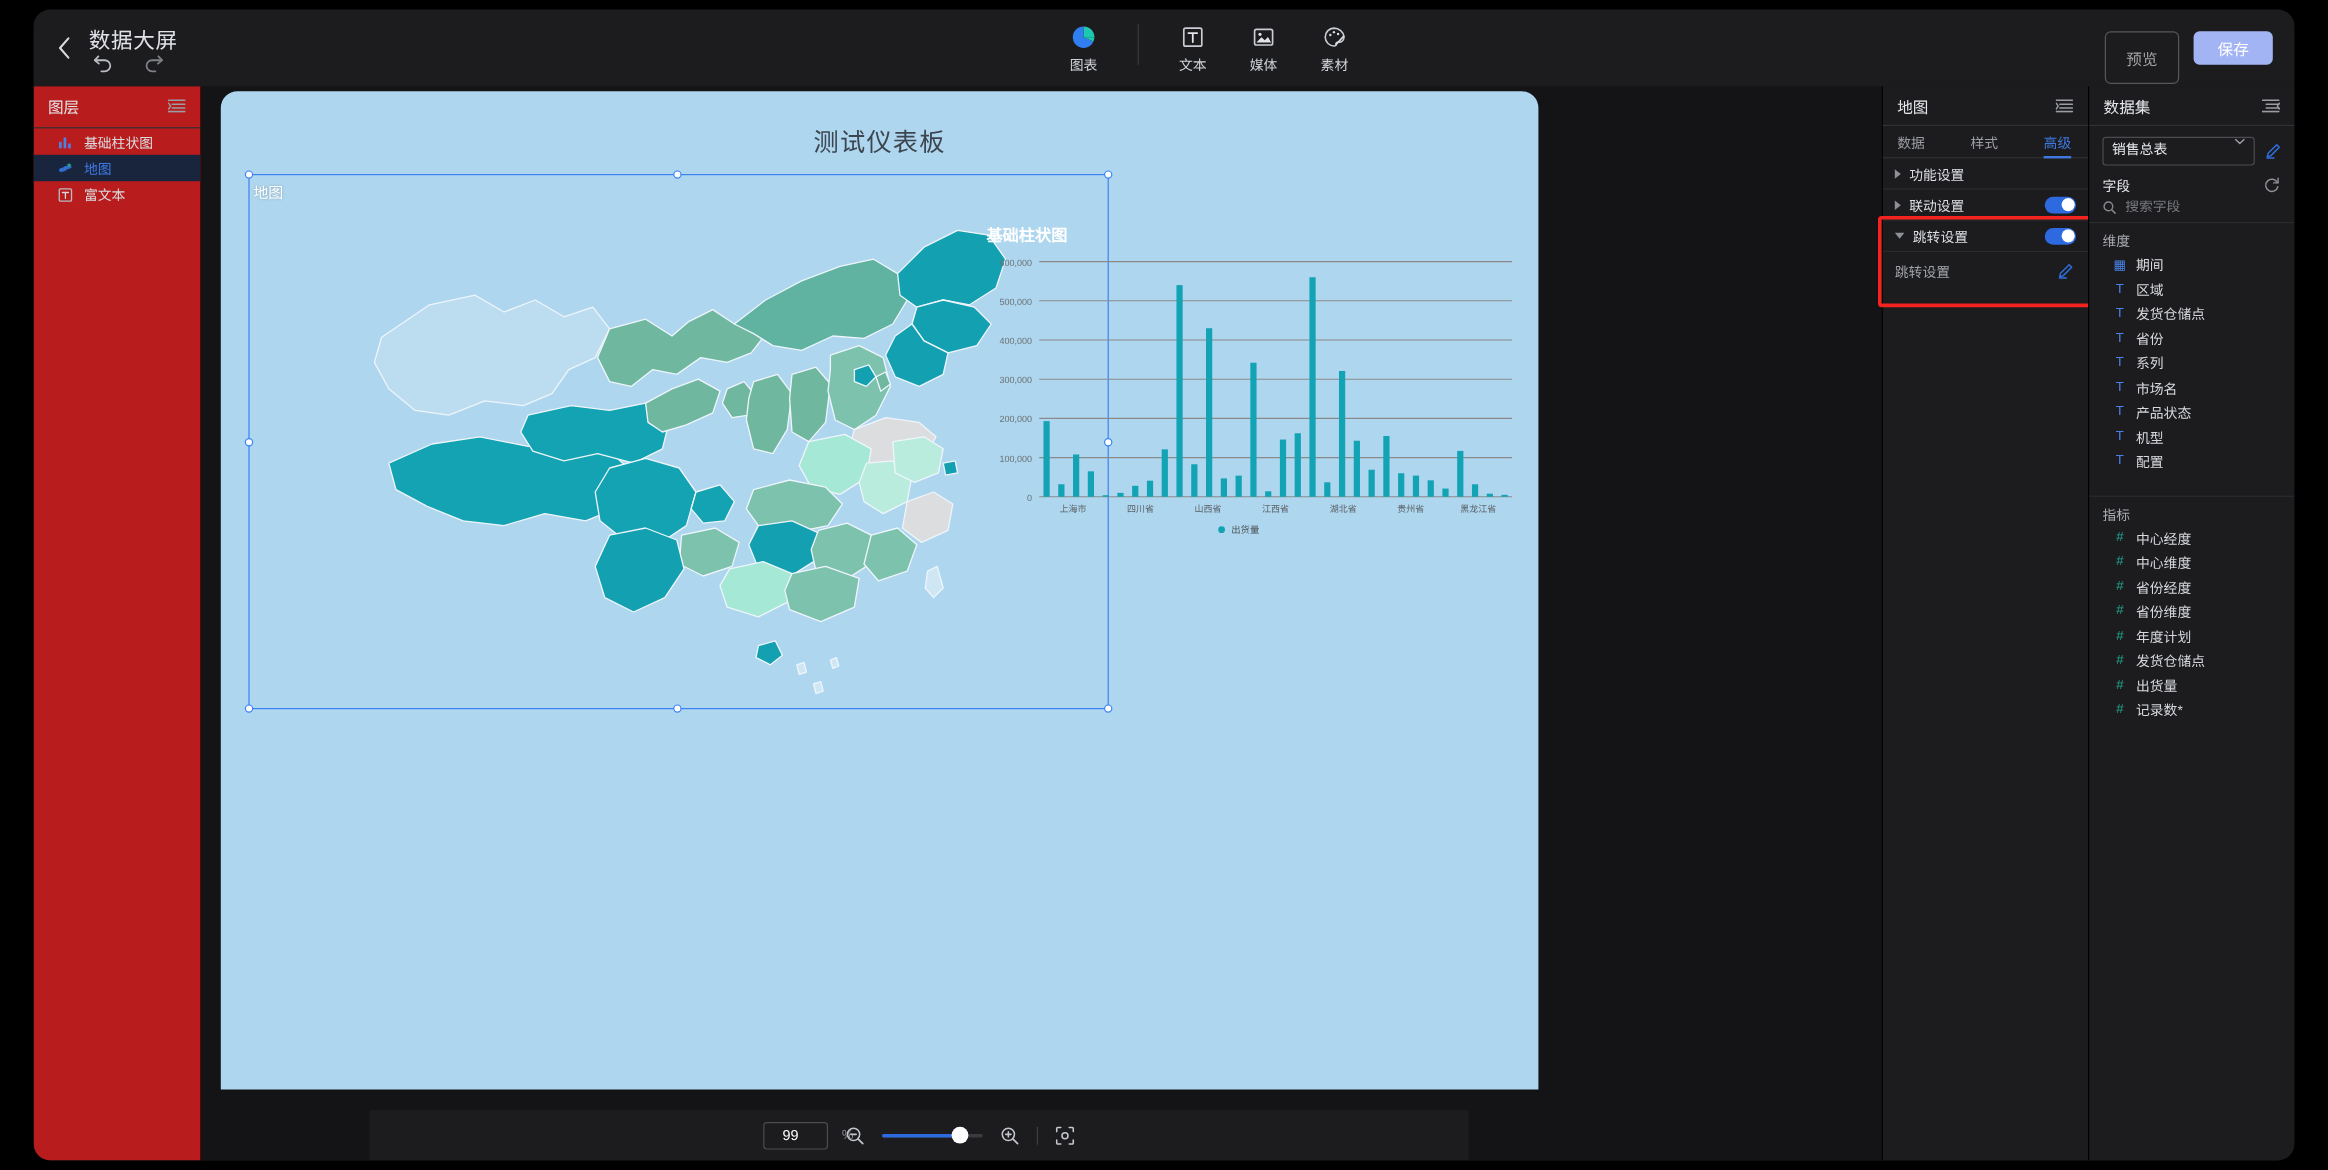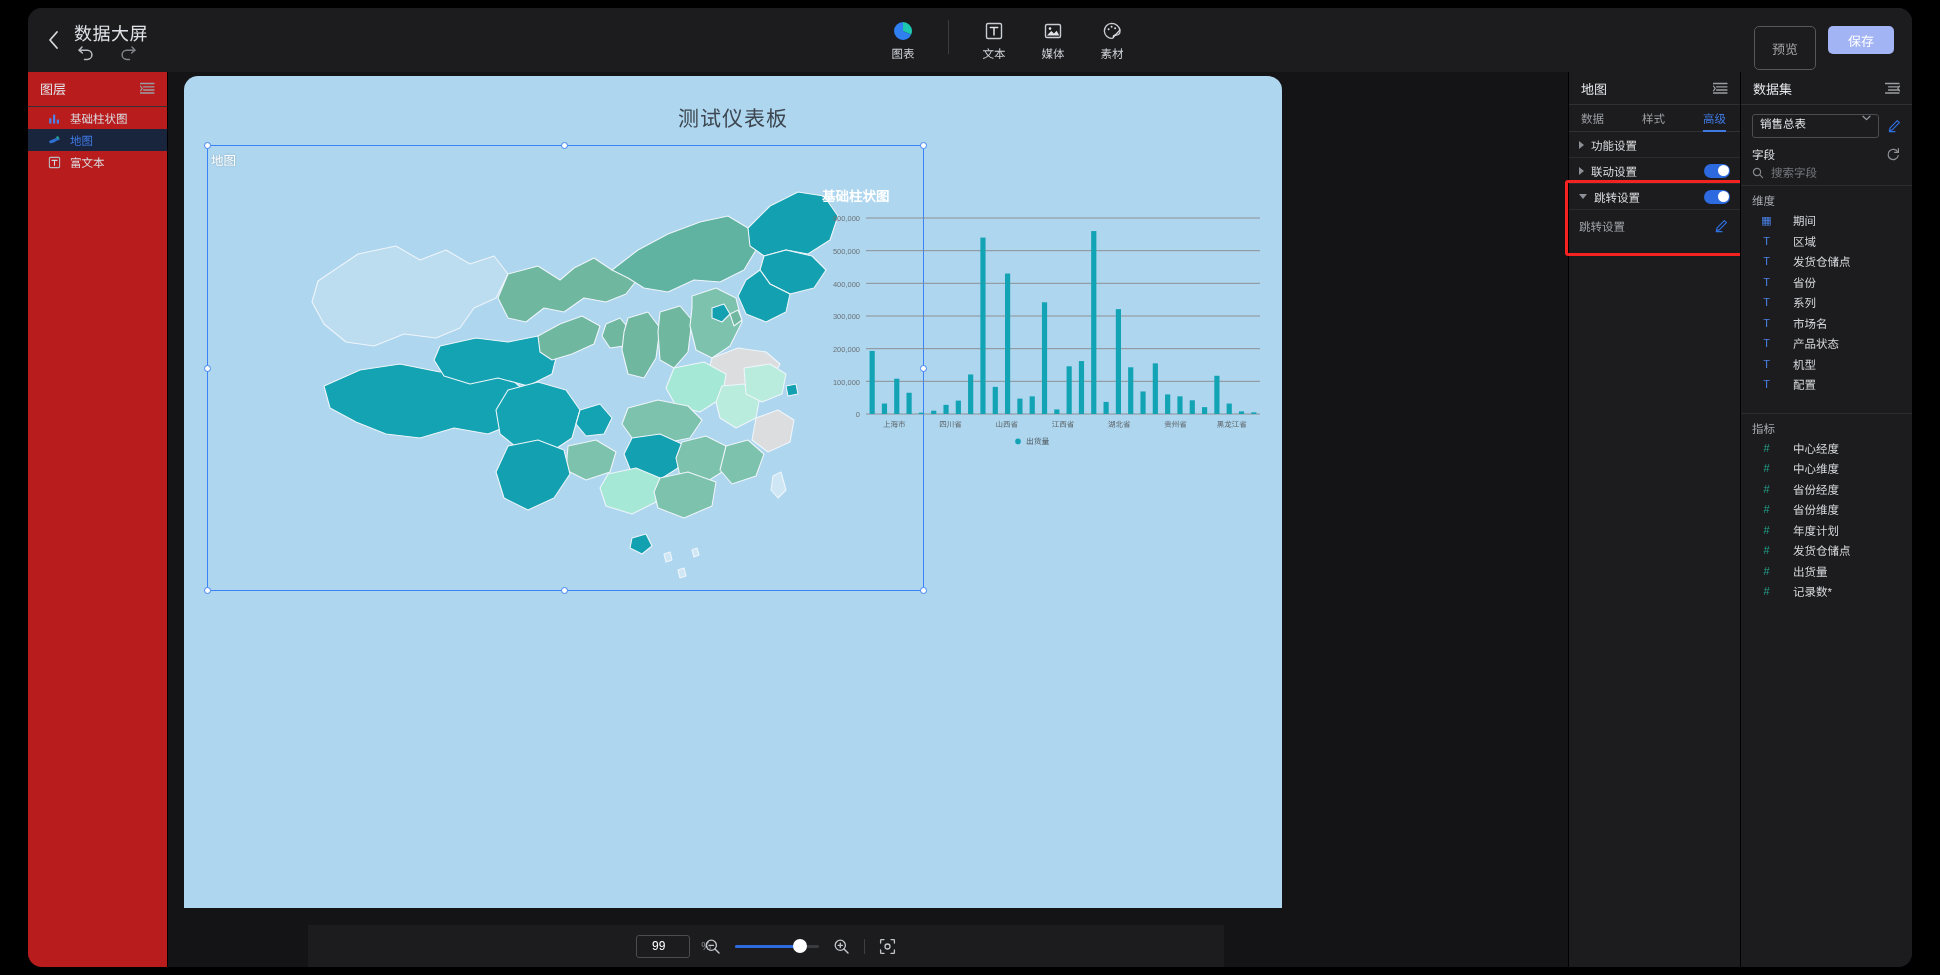--- a/index.html
+++ b/index.html
@@ -227,21 +227,21 @@
   .ds-search-input {
     flex:1; background:transparent; border:none; outline:none;
     color:#d9dbe0; font-size:11.5px; font-family:inherit;
   }
   .ds-search-input::placeholder { color:#77797f; }
   .ds-group-label { color:#a7aab0; font-size:11.5px; padding:6px 0 2px 11px; }
   .ds-field {
     height:20.5px; display:flex; align-items:center; gap:8px;
     padding-left:20px; cursor:pointer;
   }
-  .ds-field .dsf-name { color:#d6d8dd; font-size:11.5px;margin-left:13px; }
+  .ds-field .dsf-name { color:#d6d8dd; font-size:11.5px; }
   .f-ic { width:11px; text-align:center; font-size:11px; flex:none; }
   .f-ic.dim { color:#4a82e8; }
   .f-ic.mea { color:#22a08a; }
   .ds-divider { height:1px; background:#2b2c30; margin:18px 0 0 0; }
 </style>
 </head>
 <body>
 
 <div id="app">
 <div class="shell">

